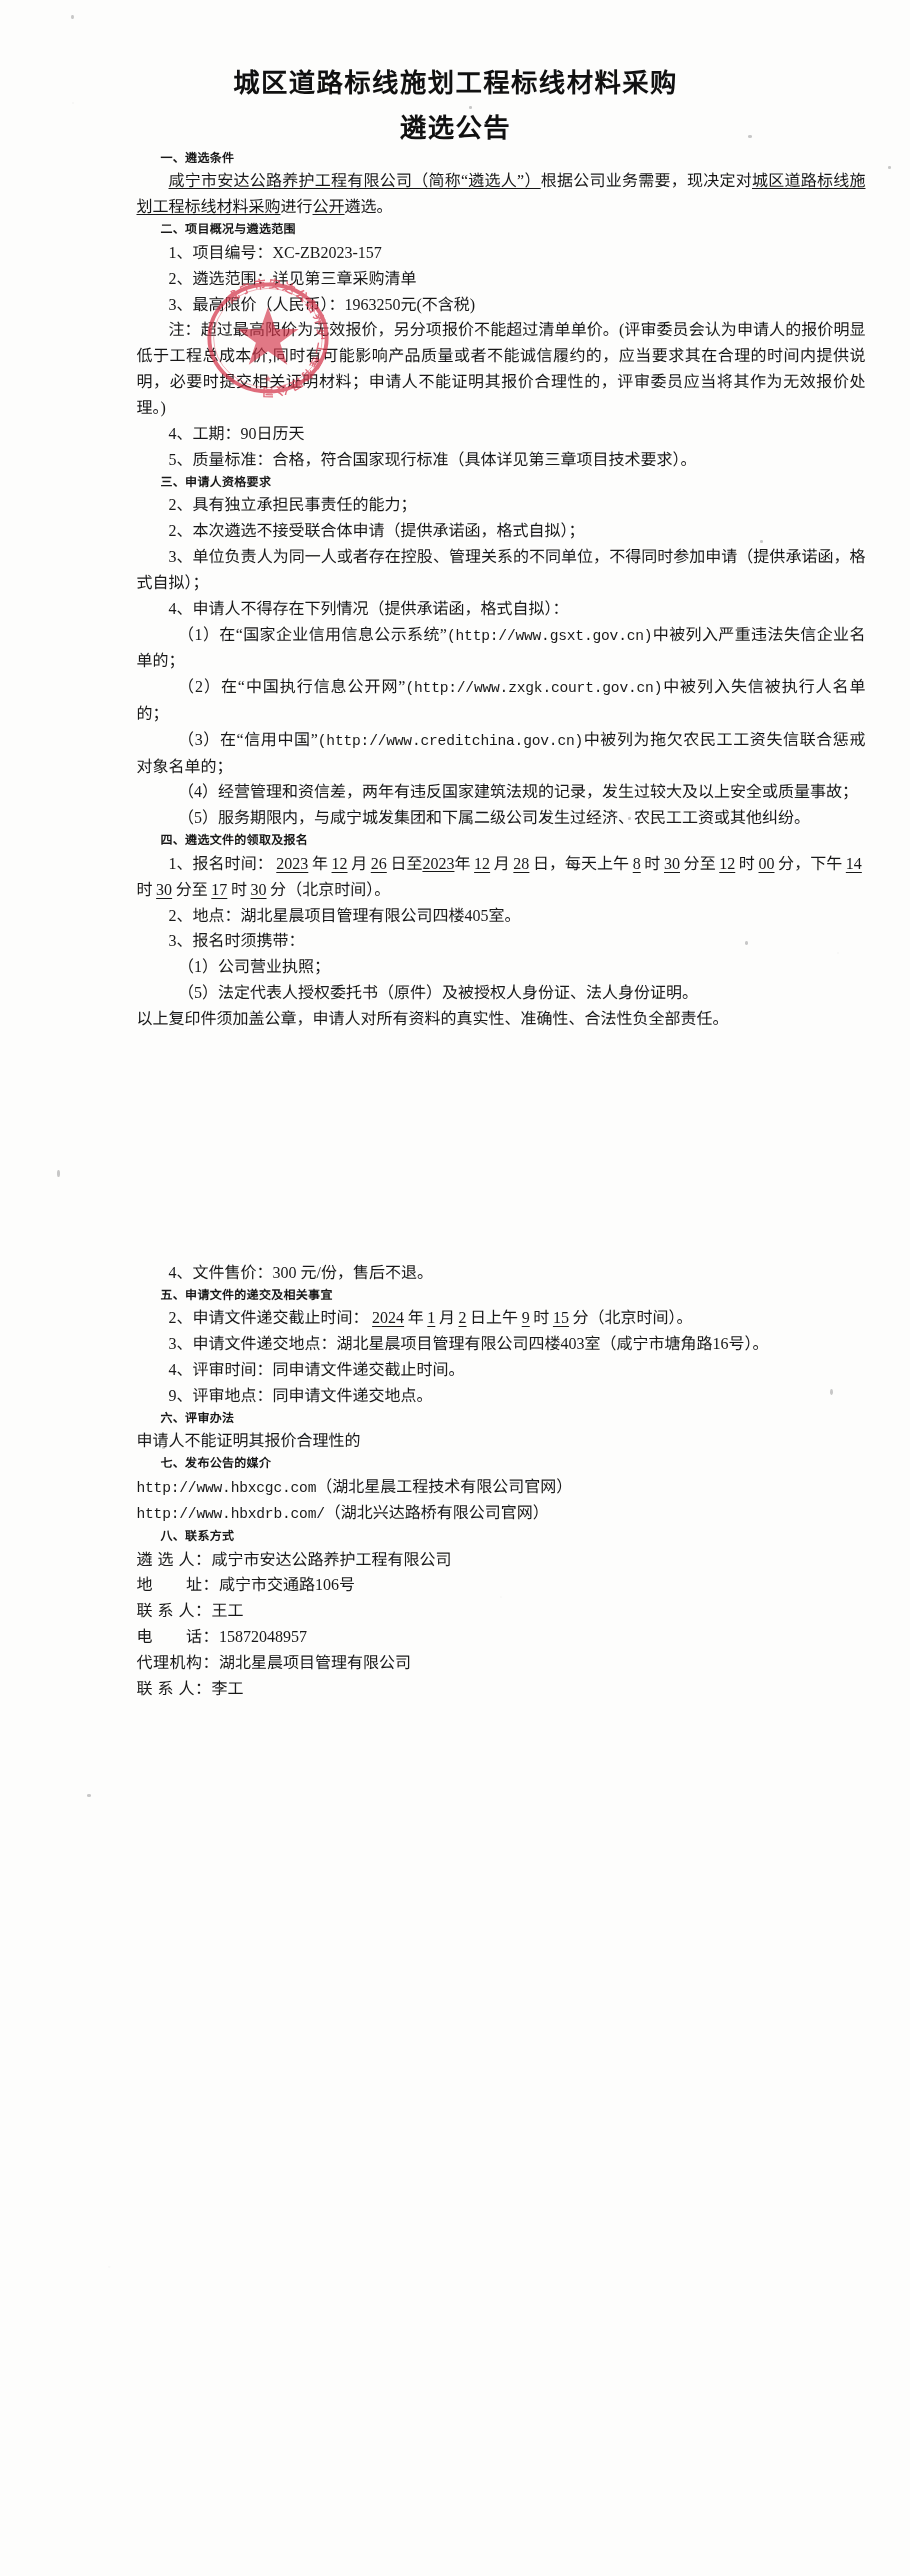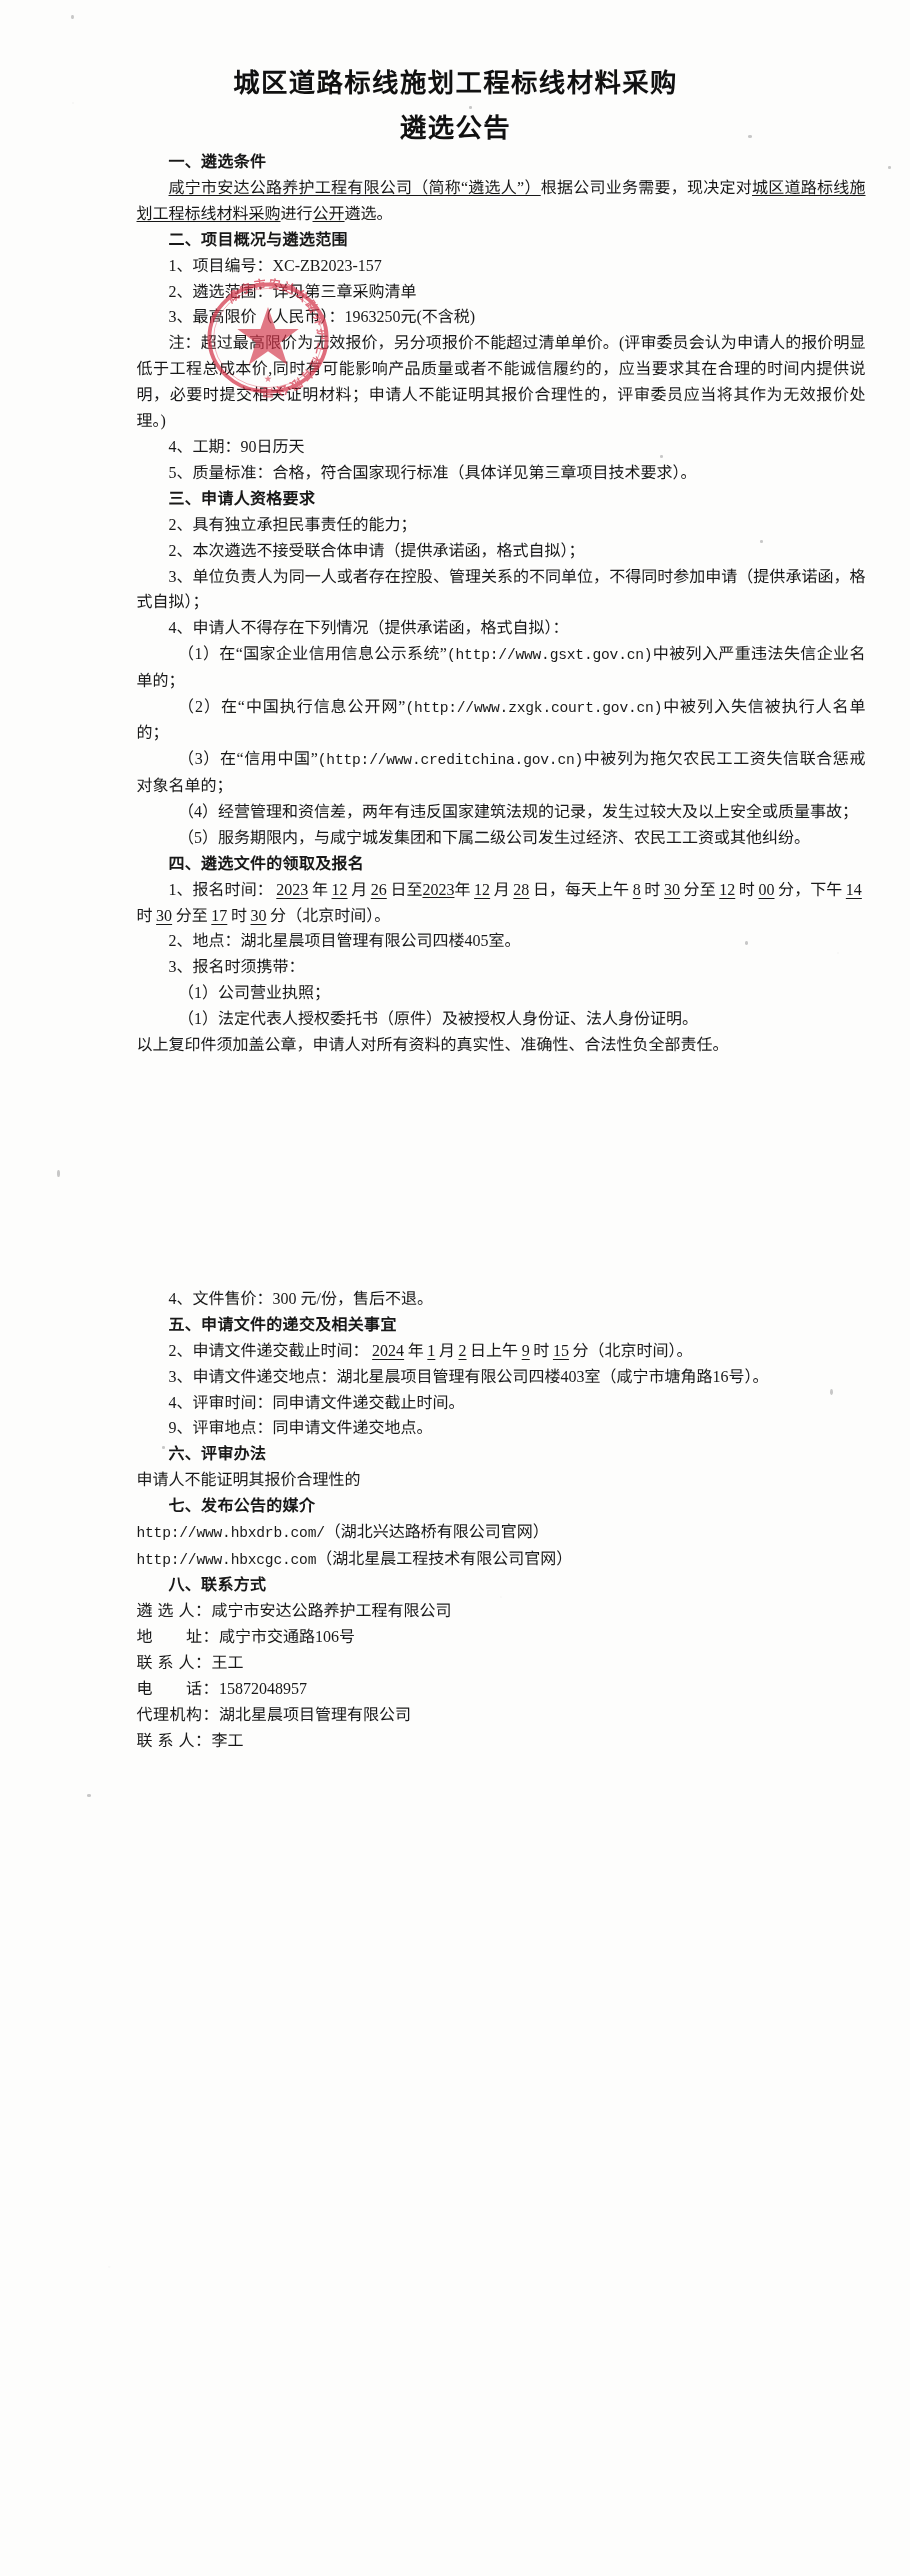--- a/index.html
+++ b/index.html
@@ -56,21 +56,21 @@
     font-size:16px;
     line-height:1.62;
     color:#181818;
   }
   .content p{margin:0;}
   
   .h-sec{
     font-weight:bold;
     text-indent:2em;
     font-family:"DejaVu Sans","Liberation Sans",sans-serif;
-    font-size:16px;
+    font-size:12px;
     letter-spacing:0.3px;
   }
   .para{text-indent:2em;text-align:justify;}
   .para.noindent{text-indent:0;}
   .item{text-indent:2em;text-align:justify;}
   .sub{text-indent:2.6em;text-align:justify;}
   .u{text-decoration:underline;text-underline-offset:2.3px;}
   .mono{font-family:"Liberation Mono","DejaVu Sans Mono",monospace;font-size:14.6px;letter-spacing:-0.2px;}
   .fill{
     text-decoration:underline;
@@ -158,39 +158,39 @@
       <p class="sub"><span>（2）在“中国执行信息公开网”</span><span class="mono">(http://www.zxgk.court.gov.cn)</span><span>中被列入失信被执行人名单的；</span></p>
       <p class="sub"><span>（3）在“信用中国”</span><span class="mono">(http://www.creditchina.gov.cn)</span><span>中被列为拖欠农民工工资失信联合惩戒对象名单的；</span></p>
       <p class="sub">（4）经营管理和资信差，两年有违反国家建筑法规的记录，发生过较大及以上安全或质量事故；</p>
       <p class="sub">（5）服务期限内，与咸宁城发集团和下属二级公司发生过经济、农民工工资或其他纠纷。</p>
 
       <p class="h-sec">四、遴选文件的领取及报名</p>
       <p class="item"><span>1、报名时间：</span><span class="fill">2023</span>年<span class="fill">12</span>月<span class="fill">26</span>日至<span class="u">2023</span>年<span class="fill">12</span>月<span class="fill">28</span>日，每天上午<span class="fill">8</span>时<span class="fill">30</span>分至<span class="fill">12</span>时<span class="fill">00</span>分，下午<span class="fill">14</span>时<span class="fill">30</span>分至<span class="fill">17</span>时<span class="fill">30</span>分<span>（北京时间）。</span></p>
       <p class="item">2、地点：湖北星晨项目管理有限公司四楼405室。</p>
       <p class="item">3、报名时须携带：</p>
       <p class="sub">（1）公司营业执照；</p>
-      <p class="sub">（1）法定代表人授权委托书（原件）及被授权人身份证、法人身份证明。</p>
+      <p class="sub">（5）法定代表人授权委托书（原件）及被授权人身份证、法人身份证明。</p>
       <p class="para noindent">以上复印件须加盖公章，申请人对所有资料的真实性、准确性、合法性负全部责任。</p>
 
       <div class="page-break"></div>
 
       <p class="item"><span>4、文件售价：</span><span>300 元/份，售后不退。</span></p>
 
       <p class="h-sec">五、申请文件的递交及相关事宜</p>
       <p class="item"><span>2、申请文件递交截止时间：</span><span class="fill">2024</span>年<span class="fill">1</span>月<span class="fill">2</span>日上午<span class="fill">9</span>时<span class="fill">15</span><span>分（北京时间）。</span></p>
       <p class="item">3、申请文件递交地点：湖北星晨项目管理有限公司四楼403室（咸宁市塘角路16号）。</p>
       <p class="item">4、评审时间：同申请文件递交截止时间。</p>
       <p class="item">9、评审地点：同申请文件递交地点。</p>
 
       <p class="h-sec">六、评审办法</p>
       <p class="para noindent">申请人不能证明其报价合理性的</p>
 
       <p class="h-sec">七、发布公告的媒介</p>
+      <p class="para noindent"><span class="mono">http://www.hbxcgc.com</span><span>（湖北星晨工程技术有限公司官网）</span></p>
       <p class="para noindent"><span class="mono">http://www.hbxdrb.com/</span><span>（湖北兴达路桥有限公司官网）</span></p>
-      <p class="para noindent"><span class="mono">http://www.hbxcgc.com</span><span>（湖北星晨工程技术有限公司官网）</span></p>
 
       <p class="h-sec">八、联系方式</p>
       <div>
         <p class="contact-row"><span class="contact-label">遴 选 人：</span><span>咸宁市安达公路养护工程有限公司</span></p>
         <p class="contact-row"><span class="contact-label">地　　址：</span><span>咸宁市交通路106号</span></p>
         <p class="contact-row"><span class="contact-label">联 系 人：</span><span>王工</span></p>
         <p class="contact-row"><span class="contact-label">电　　话：</span><span>15872048957</span></p>
         <p class="contact-row"><span class="contact-label">代理机构：</span><span>湖北星晨项目管理有限公司</span></p>
         <p class="contact-row"><span class="contact-label">联 系 人：</span><span>李工</span></p>
       </div>

